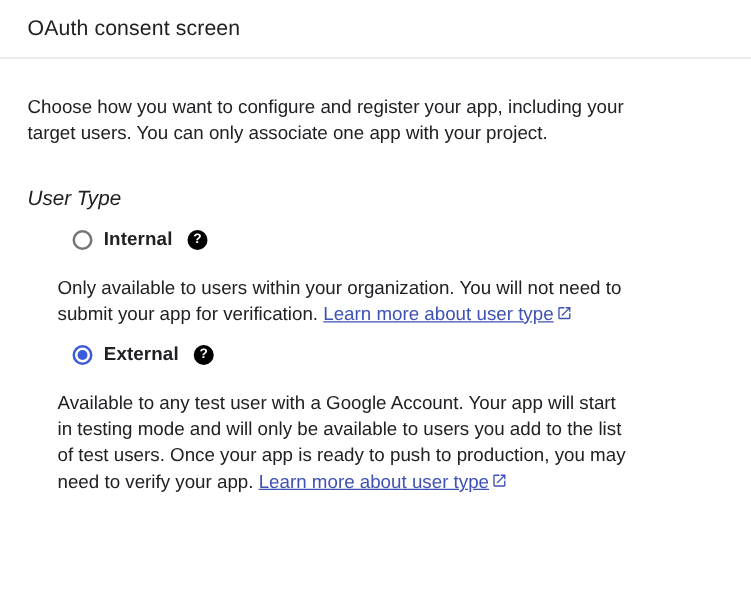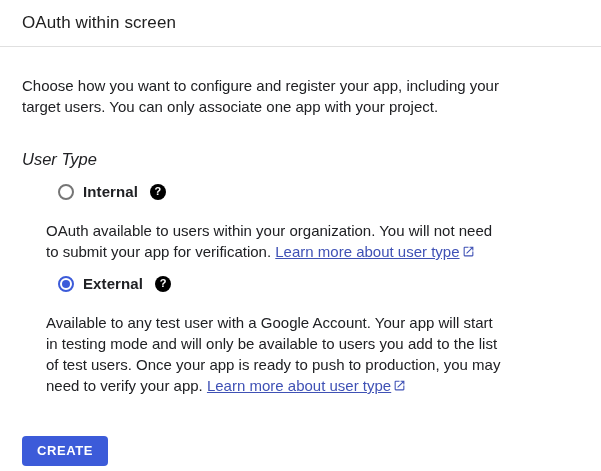--- a/index.html
+++ b/index.html
@@ -69,43 +69,42 @@
     margin:40px 0 0 0;display:inline-block;border:none;cursor:pointer;
     background:var(--accent-blue);color:#fff;border-radius:4px;
     font-family:inherit;font-size:13px;font-weight:700;letter-spacing:.6px;
     padding:8px 15px;line-height:14px;
   }
 </style>
 </head>
 <body>
 
 <header class="page-header">
-  <h1 class="page-title">OAuth within screen</h1>
+  <h1 class="page-title">OAuth consent screen</h1>
 </header>
 <div class="divider"></div>
 
 <main class="content">
   <p class="intro">Choose how you want to configure and register your app, including your target users. You can only associate one app with your project.</p>
 
   <h2 class="section-heading">User Type</h2>
 
   
   <div class="option-row first">
     <span class="radio unchecked"></span>
     <span class="option-label">Internal</span>
     <span class="help-icon">?</span>
   </div>
-  <p class="option-desc"><span>OAuth available to users within your organization. You will not need to submit your app for verification. </span><a class="learn-link"><span class="link-text">Learn more about user type</span><svg class="ext-icon" viewBox="0 0 24 24">
+  <p class="option-desc"><span>Only available to users within your organization. You will not need to submit your app for verification. </span><a class="learn-link"><span class="link-text">Learn more about user type</span><svg class="ext-icon" viewBox="0 0 24 24">
           <path d="M19 19H5V5h7V3H5a2 2 0 0 0-2 2v14a2 2 0 0 0 2 2h14c1.1 0 2-.9 2-2v-7h-2v7zM14 3v2h3.59l-9.83 9.83 1.41 1.41L19 6.41V10h2V3h-7z"></path>
         </svg></a></p>
 
   
   <div class="option-row second">
     <span class="radio checked"></span>
     <span class="option-label">External</span>
     <span class="help-icon">?</span>
   </div>
   <p class="option-desc"><span>Available to any test user with a Google Account. Your app will start in testing mode and will only be available to users you add to the list of test users. Once your app is ready to push to production, you may need to verify your app. </span><a class="learn-link"><span class="link-text">Learn more about user type</span><svg class="ext-icon" viewBox="0 0 24 24">
           <path d="M19 19H5V5h7V3H5a2 2 0 0 0-2 2v14a2 2 0 0 0 2 2h14c1.1 0 2-.9 2-2v-7h-2v7zM14 3v2h3.59l-9.83 9.83 1.41 1.41L19 6.41V10h2V3h-7z"></path>
         </svg></a></p>
 
-  <button class="create-btn">CREATE</button>
 </main>
 
 </body></html>

